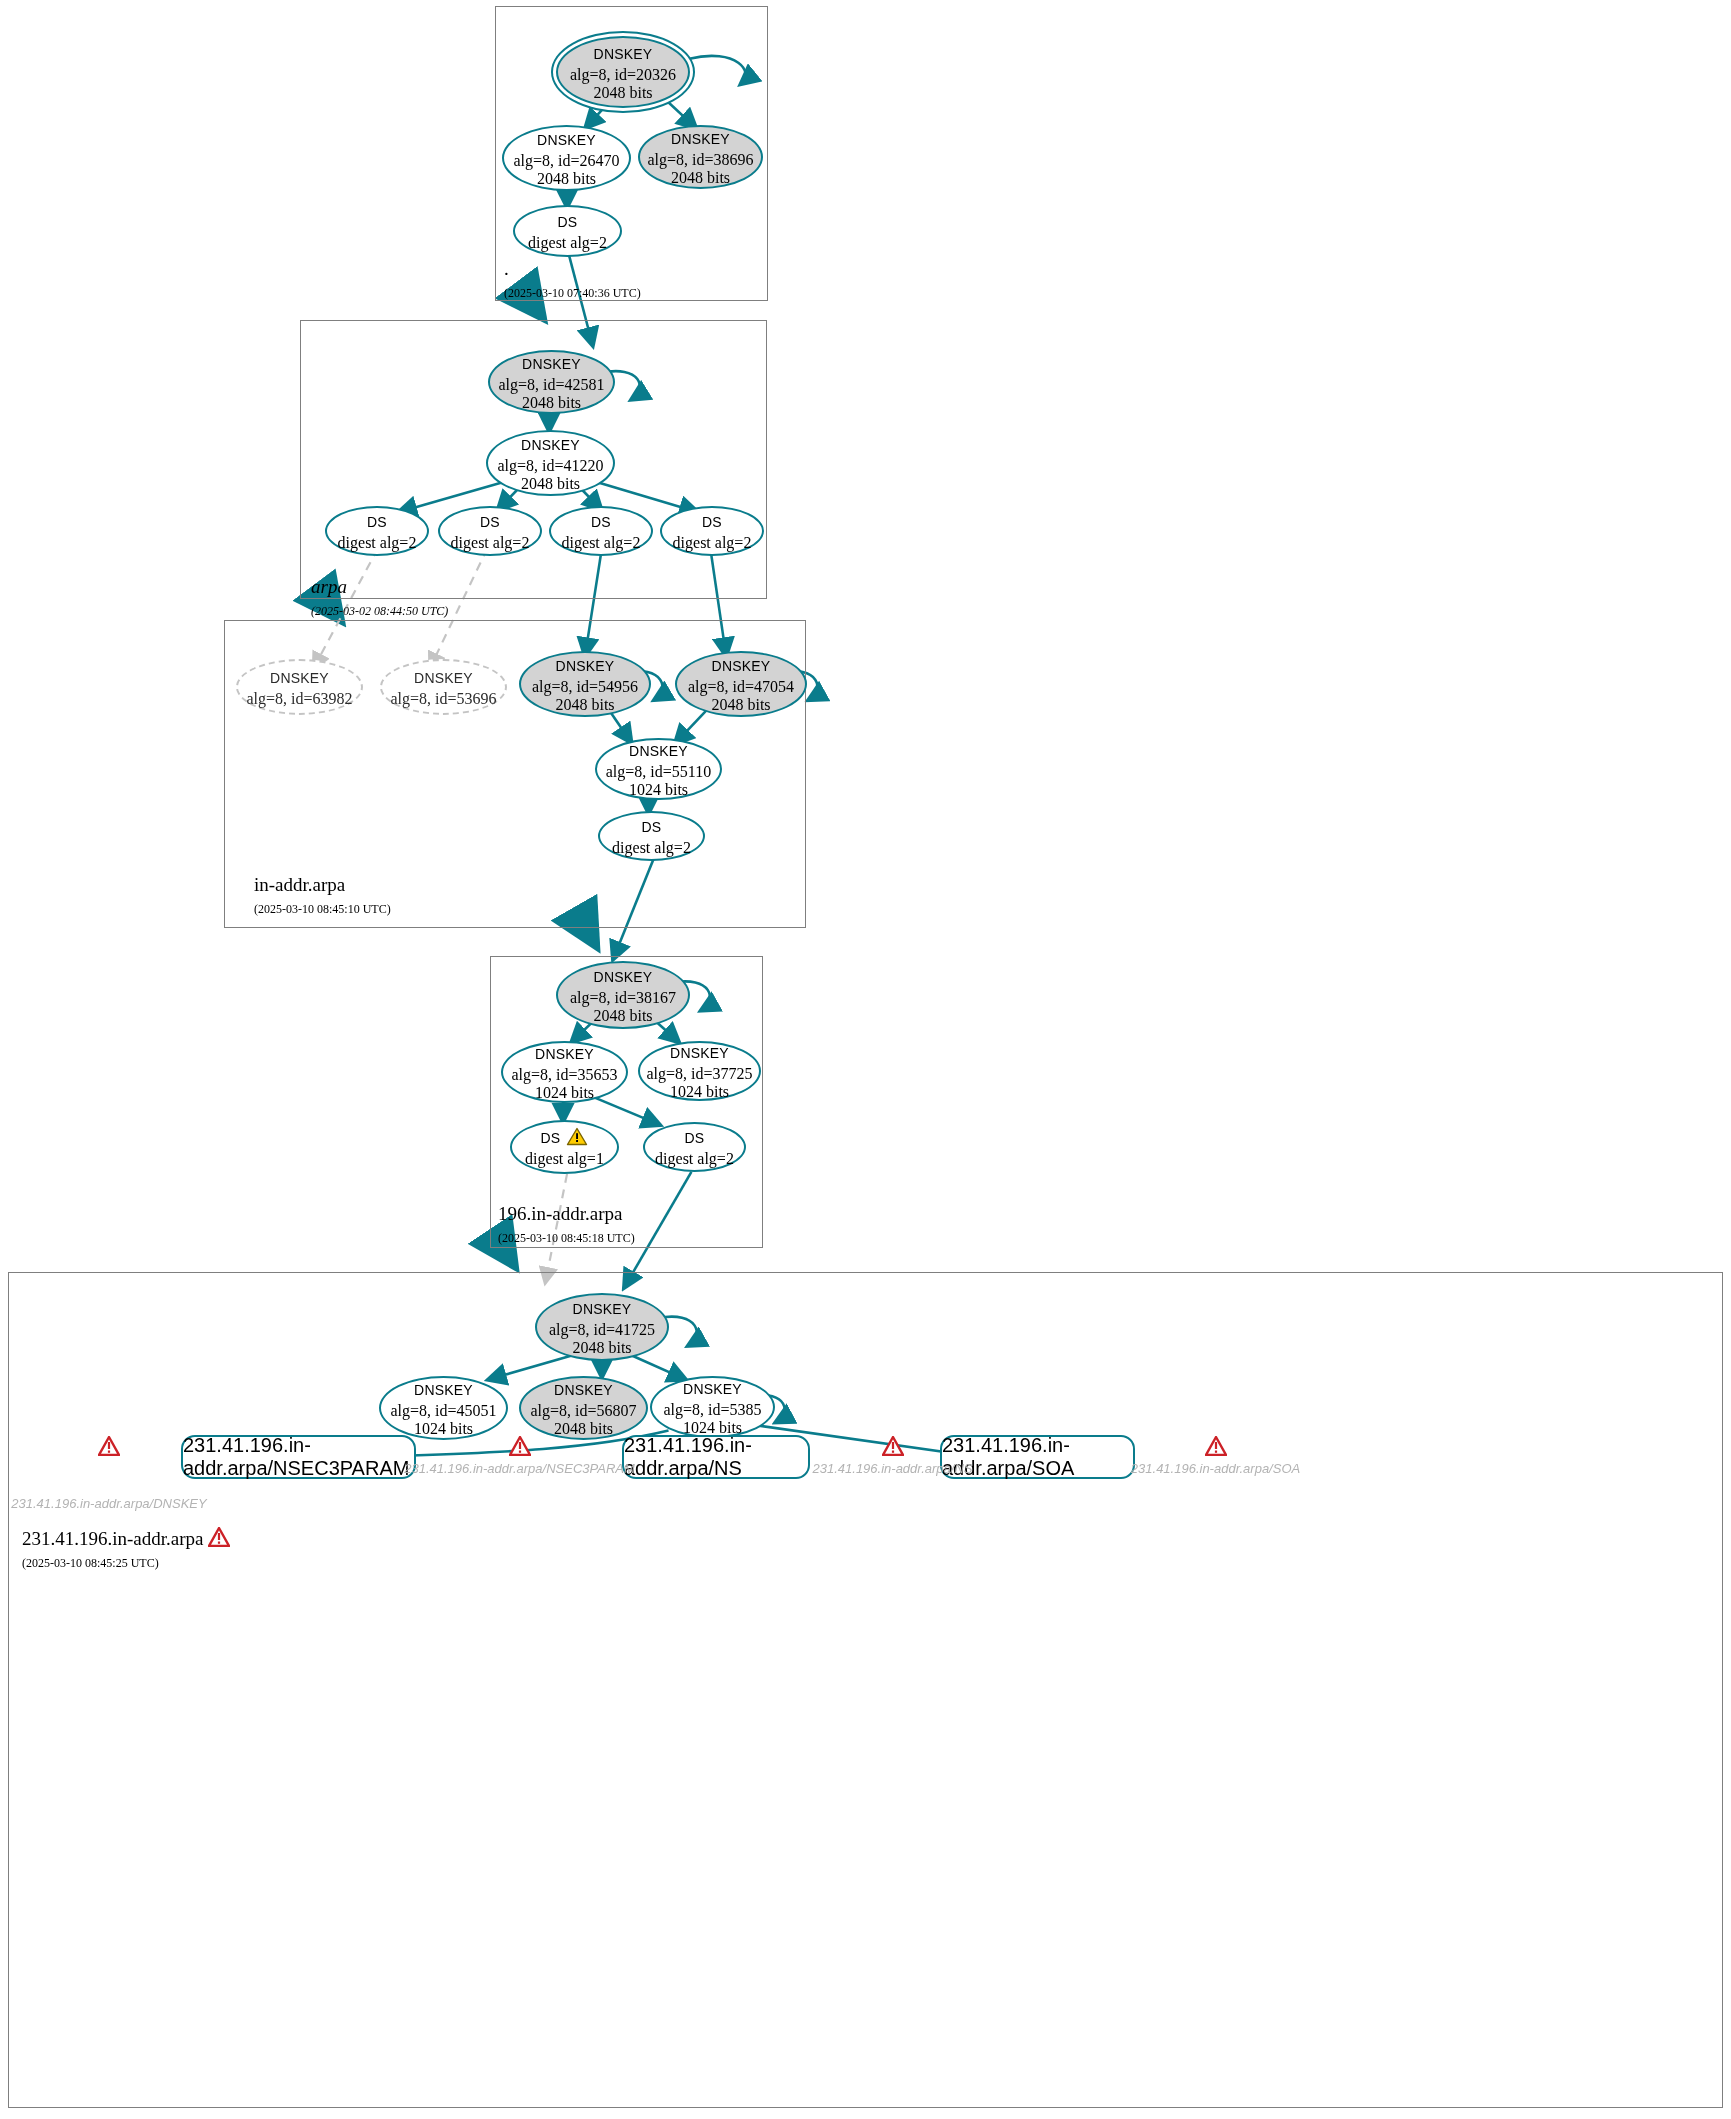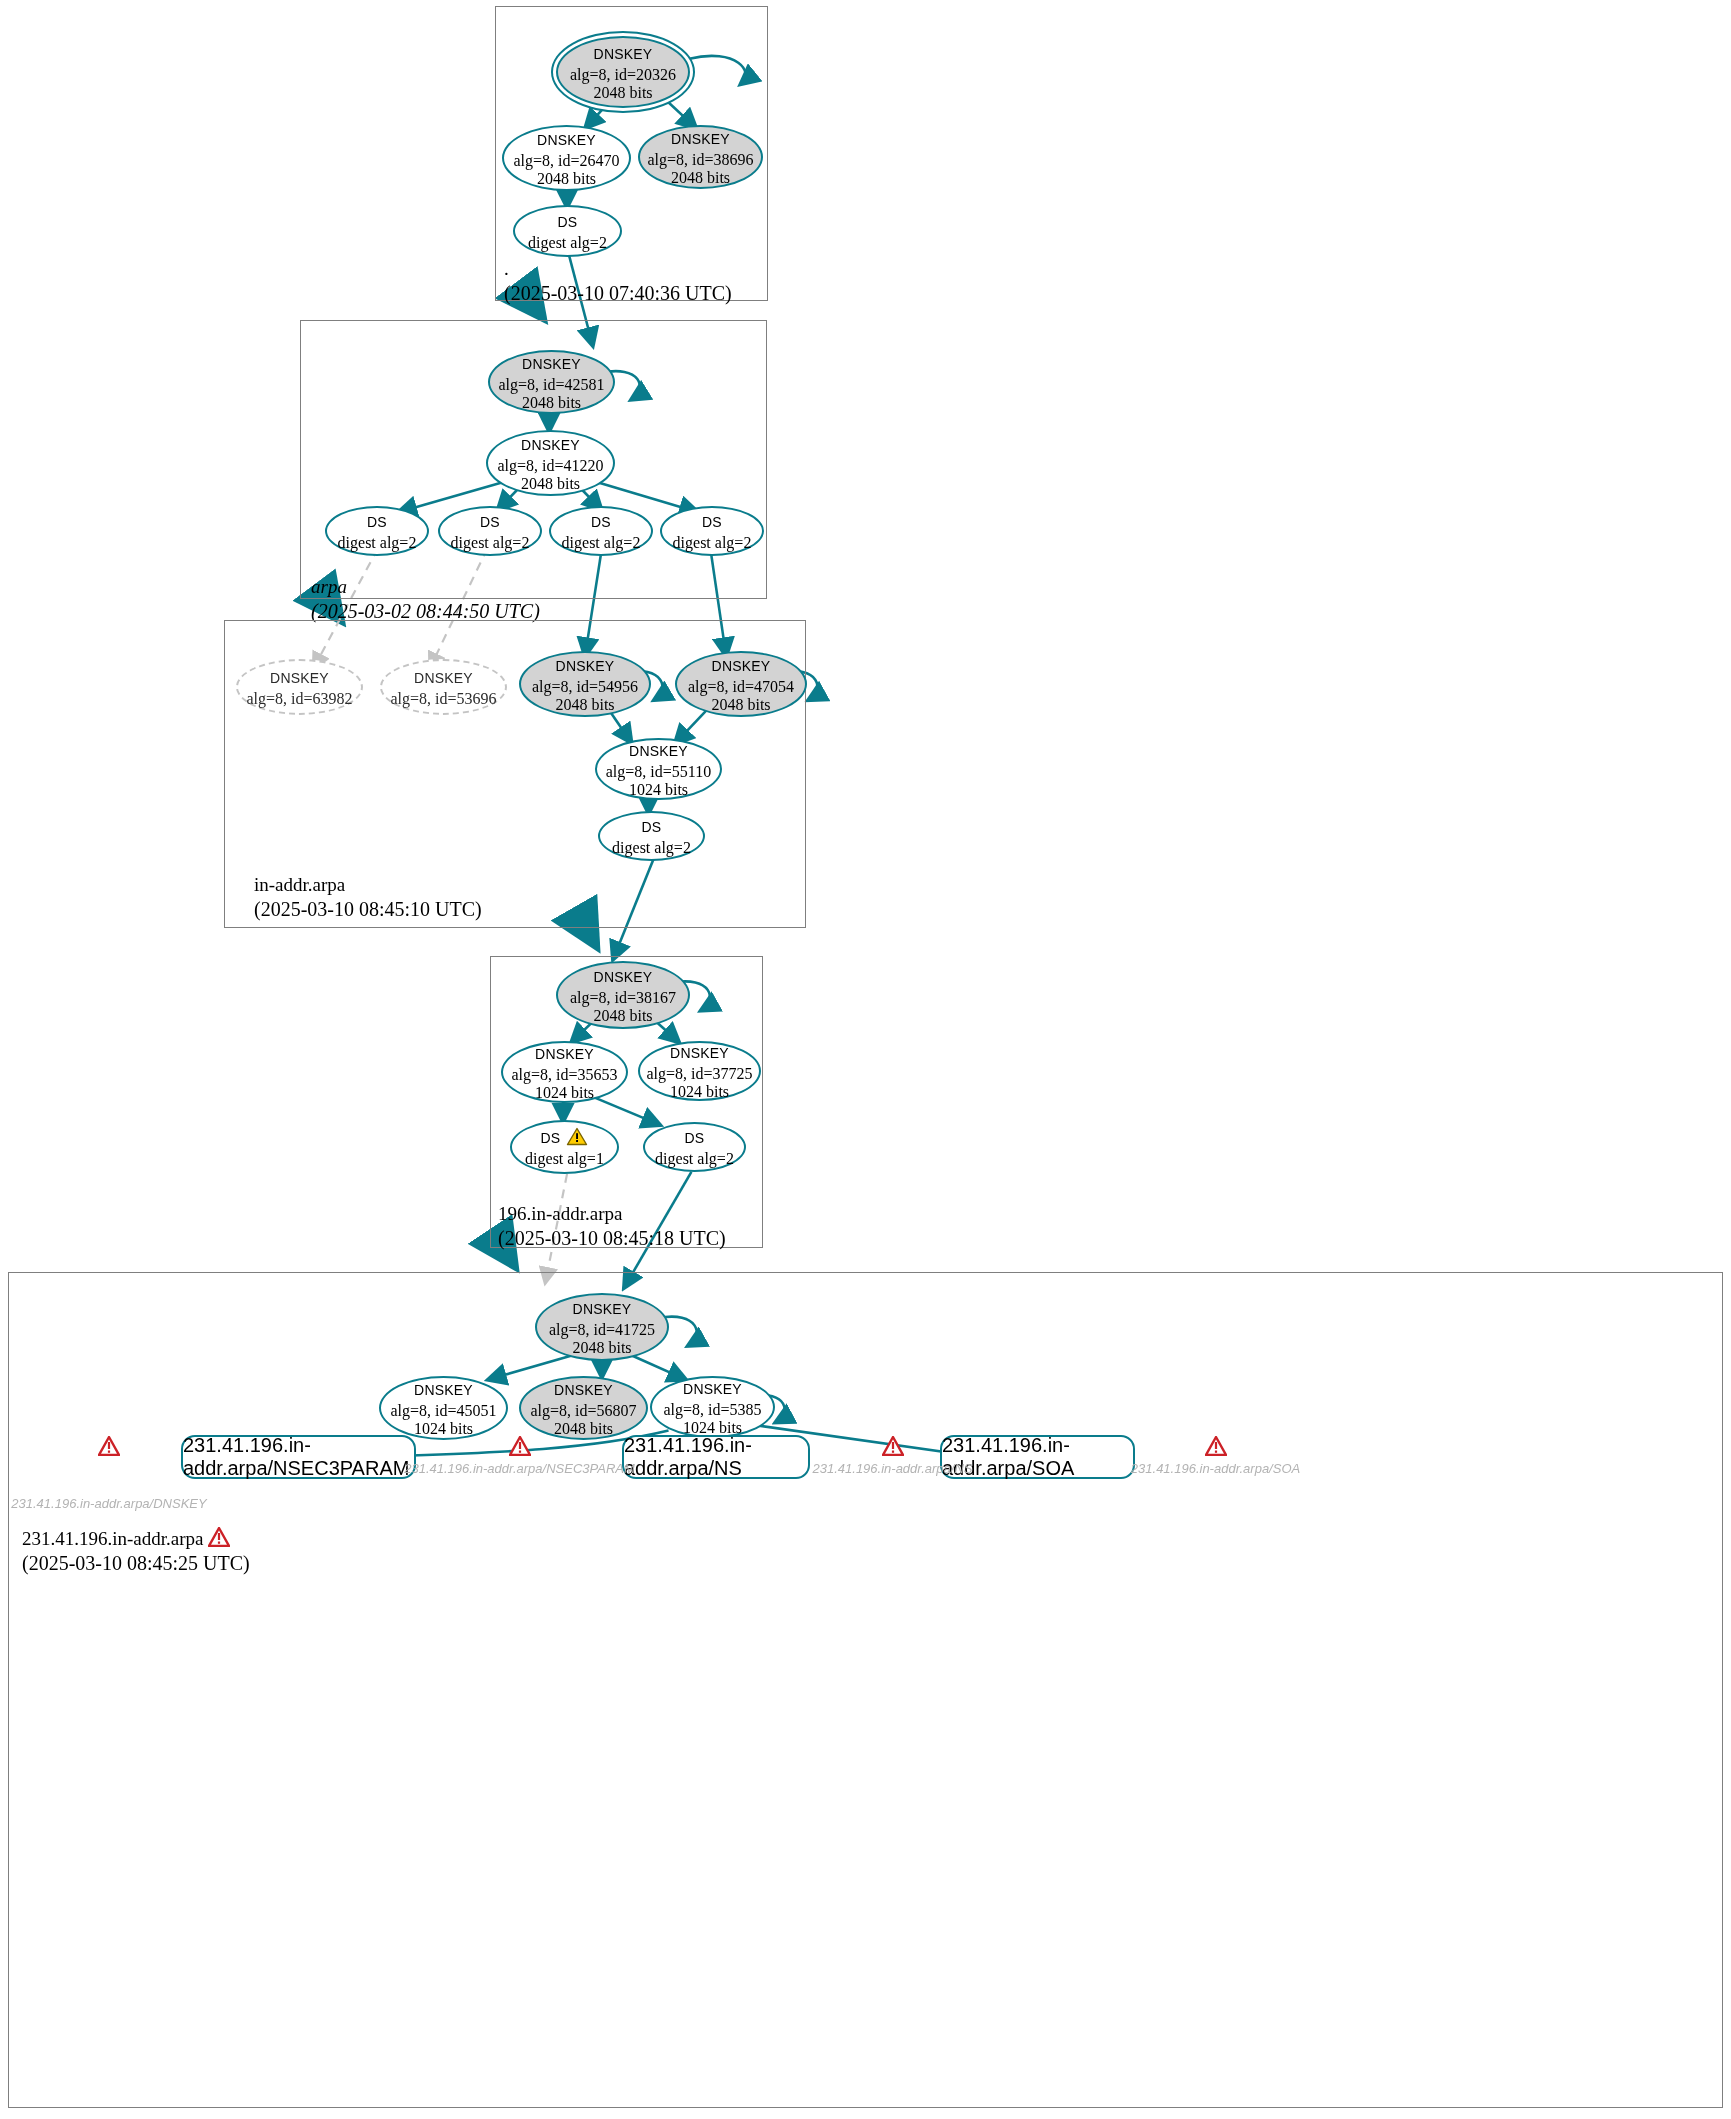--- a/index.html
+++ b/index.html
@@ -3,21 +3,21 @@
 <meta charset="utf-8">
 <style>
   html,body{margin:0;padding:0;background:#ffffff;}
   body{font-family:"Liberation Serif",serif;color:#000;}
   #stage{position:relative;width:1731px;height:2119px;overflow:hidden;background:#fff;}
   svg#wires{position:absolute;left:0;top:0;width:1731px;height:2119px;pointer-events:none;}
 
   .zonebox{position:absolute;border:1.5px solid #7f7f7f;background:transparent;box-sizing:border-box;}
   .zonelabel{position:absolute;font-family:"Liberation Serif",serif;color:#000;white-space:nowrap;}
   .zonelabel .zname{font-size:19px;line-height:24px;}
-  .zonelabel .ztime{font-size:20px;line-height:24px;}
+  .zonelabel .ztime{font-size:12px;line-height:24px;}
 
   .node{position:absolute;box-sizing:border-box;display:flex;flex-direction:column;
         align-items:center;justify-content:center;text-align:center;}
   .ell{border:2px solid #0a7c8c;border-radius:50%;background:#ffffff;}
   .ell.sep{background:#d3d3d3;}
   .ell.dbl{box-shadow:0 0 0 3px #ffffff, 0 0 0 5px #0a7c8c;}
   .ell.nonexistent{border:2px dashed #c4c4c4;background:#ffffff;}
 
   .t1{font-family:"Liberation Sans",sans-serif;font-size:14px;line-height:23px;letter-spacing:0.2px;}
   .t2{font-family:"Liberation Serif",serif;font-size:16px;line-height:18px;text-align:center;}

